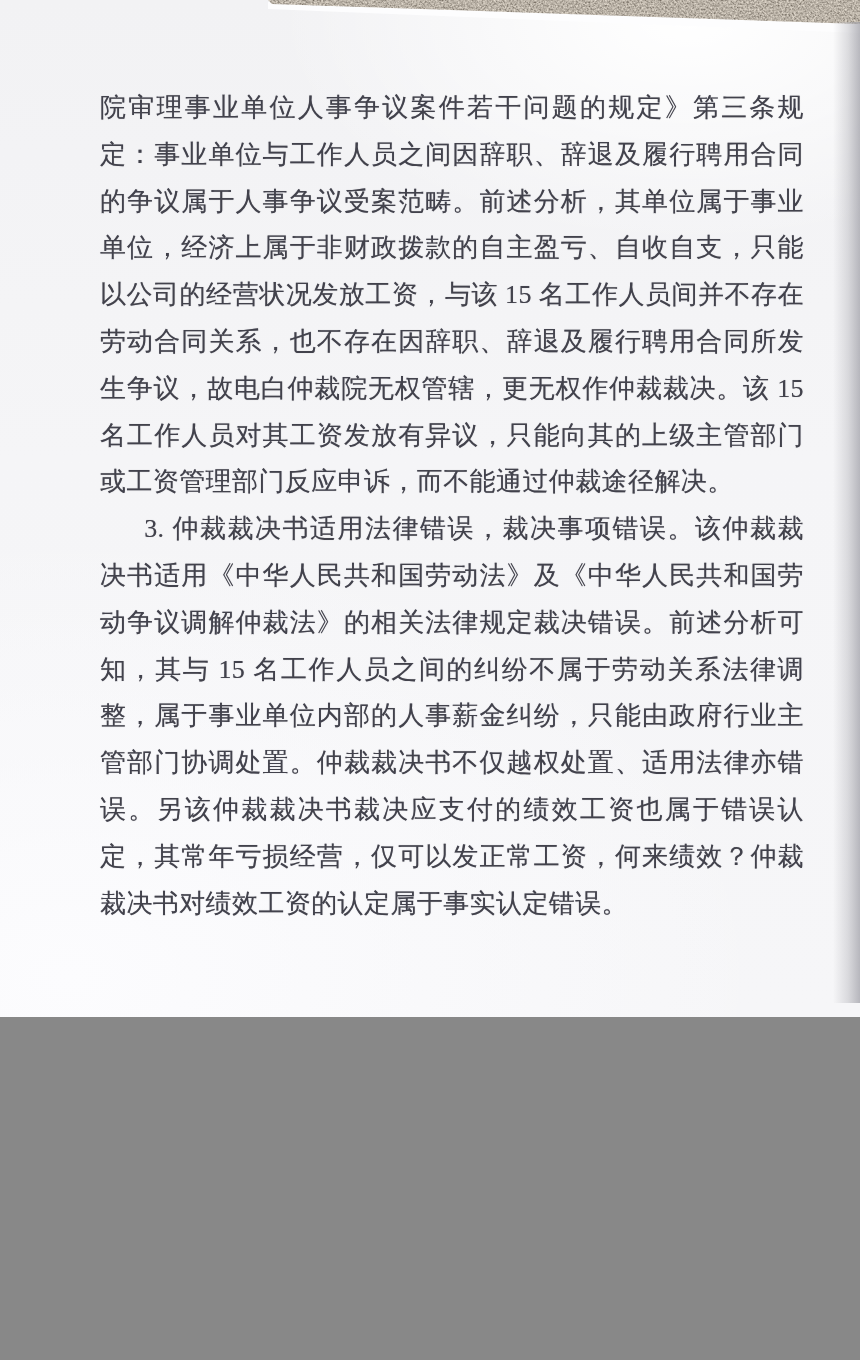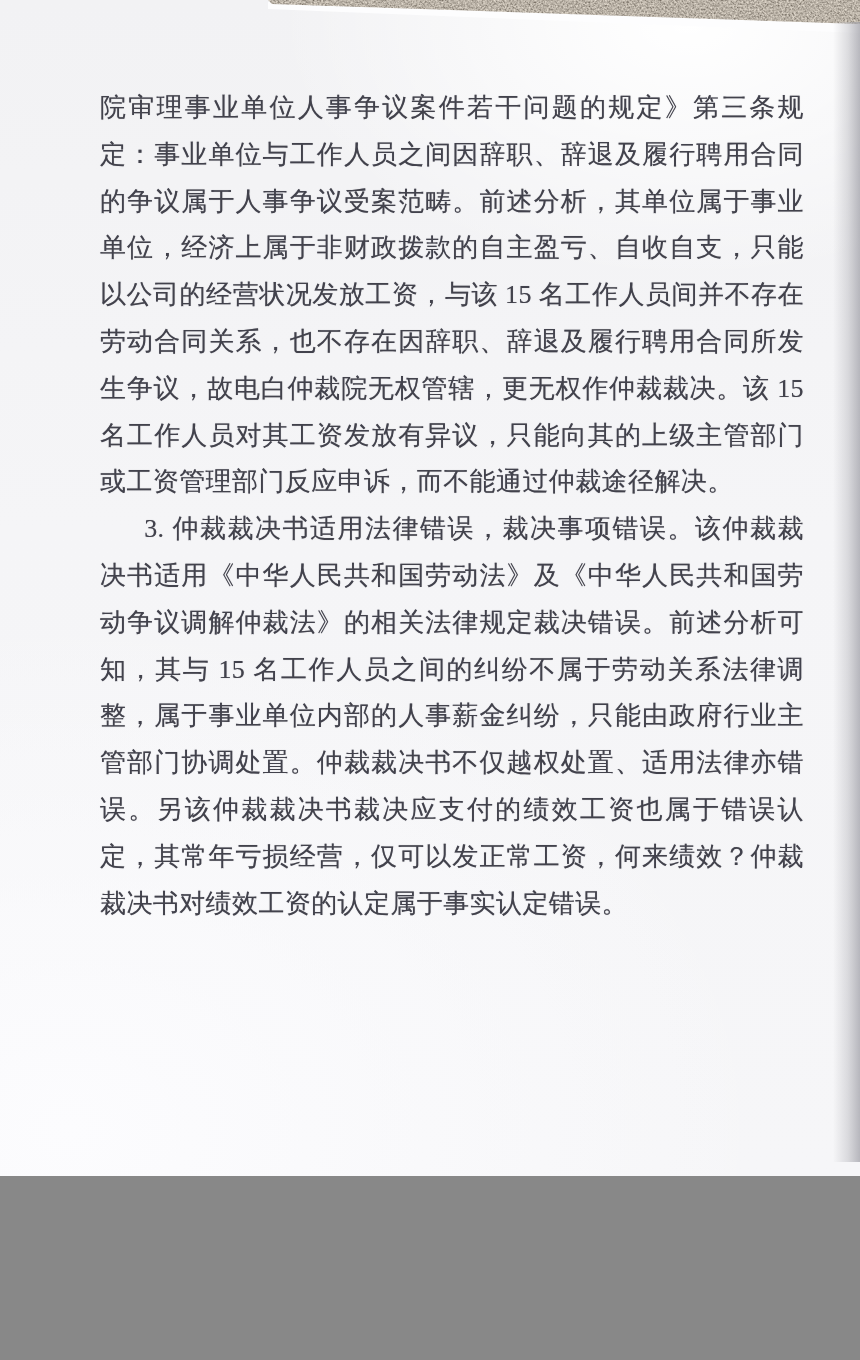--- a/index.html
+++ b/index.html
@@ -1,18 +1,18 @@
 <!DOCTYPE html>
 <html><head>
 <meta charset="utf-8">
 <style>
   html,body{margin:0;padding:0;background:#888;}
   .shot{
     position:relative;
-    width:860px;height:1176px;
+    width:860px;height:1017px;
     overflow:hidden;
     font-family:"Liberation Serif","DejaVu Serif",serif;
     background:
       radial-gradient(120% 55% at 80% 2%, #ffffff 0%, rgba(255,255,255,0) 40%),
       radial-gradient(150% 80% at 8% 96%, #fcfcfe 0%, rgba(252,252,254,0) 55%),
       linear-gradient(180deg,#f2f2f4 0%,#f5f5f7 45%,#f6f6f8 100%);
   }
   
   .granite-top{
     position:absolute;top:0;left:0;width:860px;height:30px;

